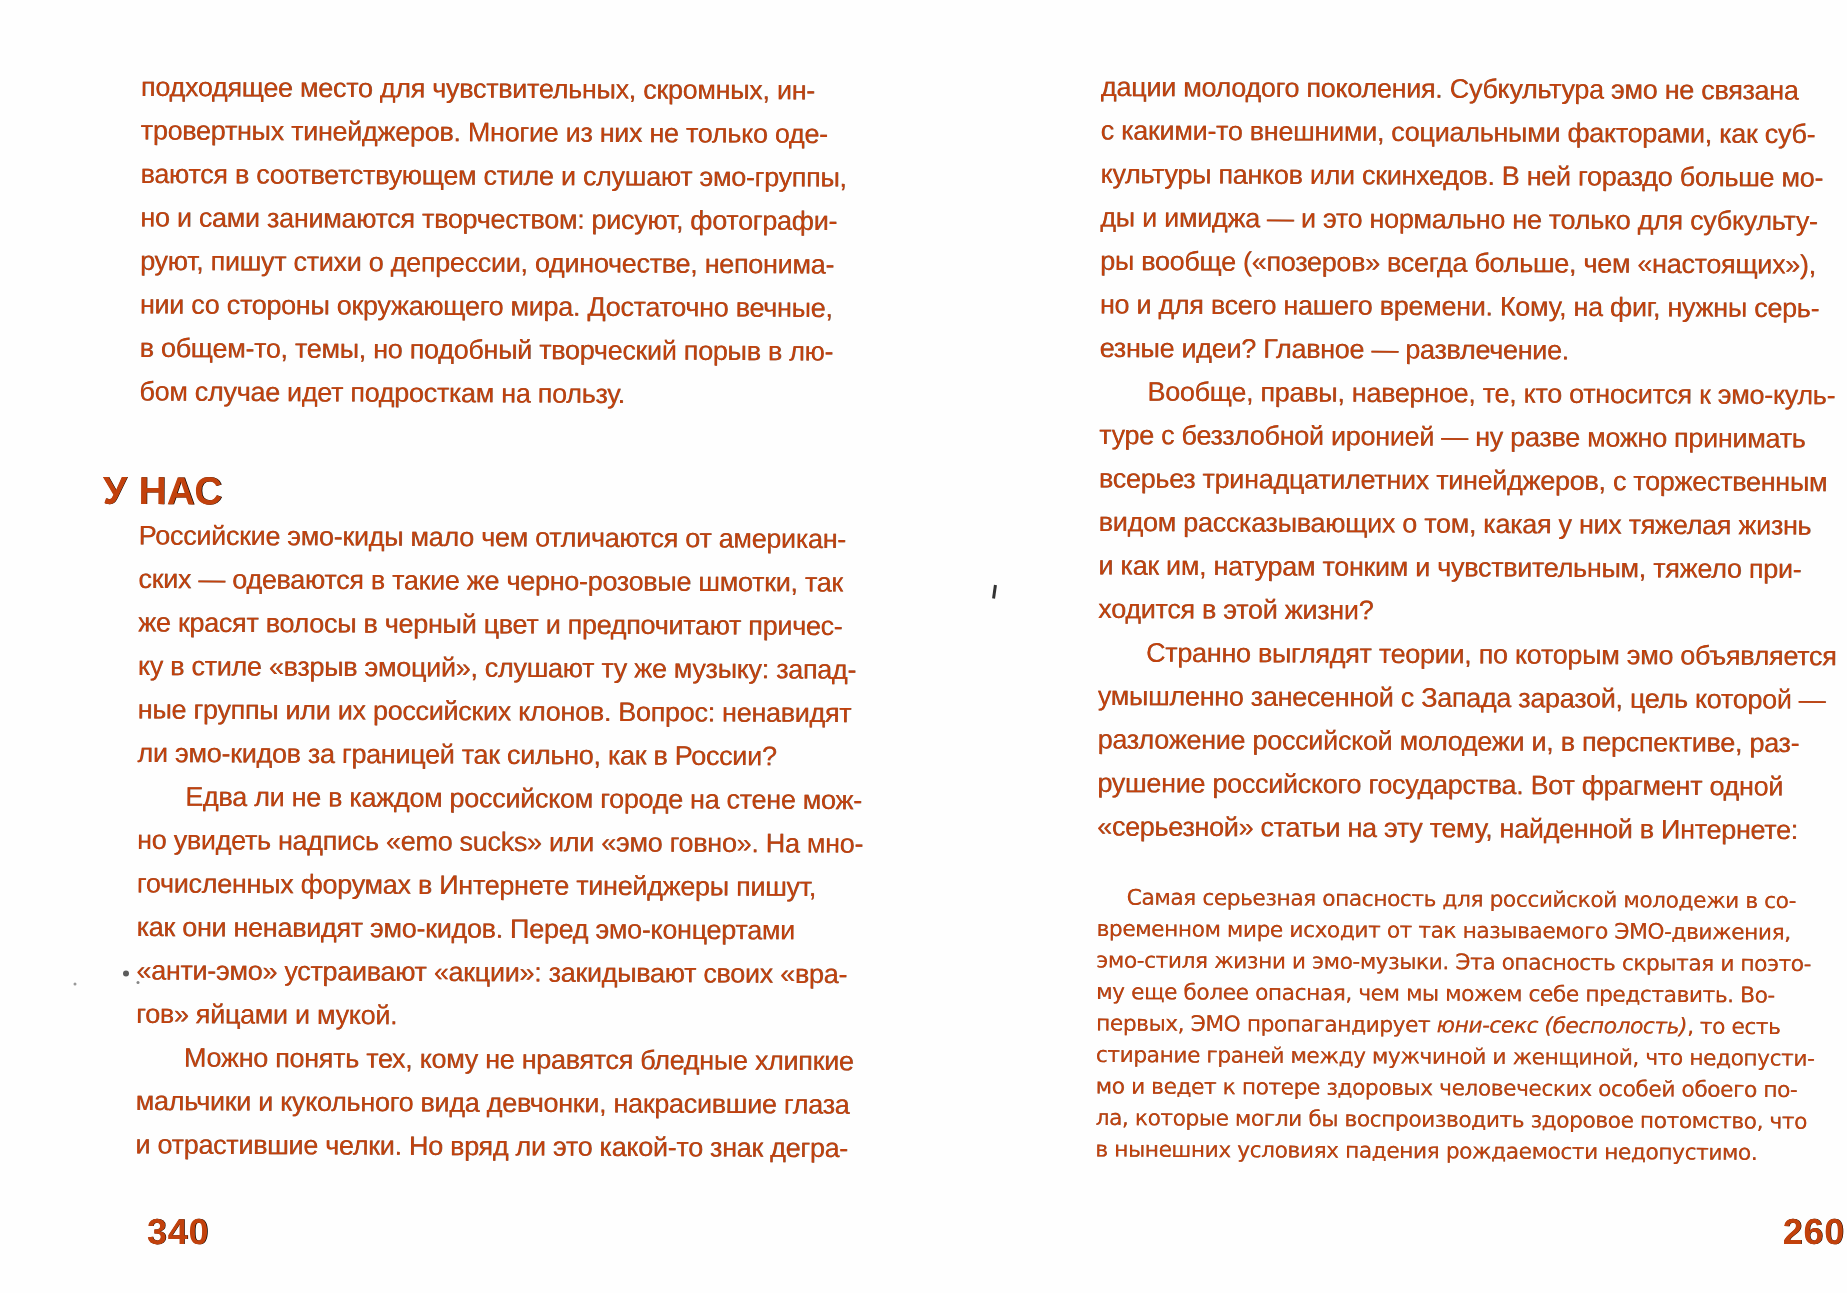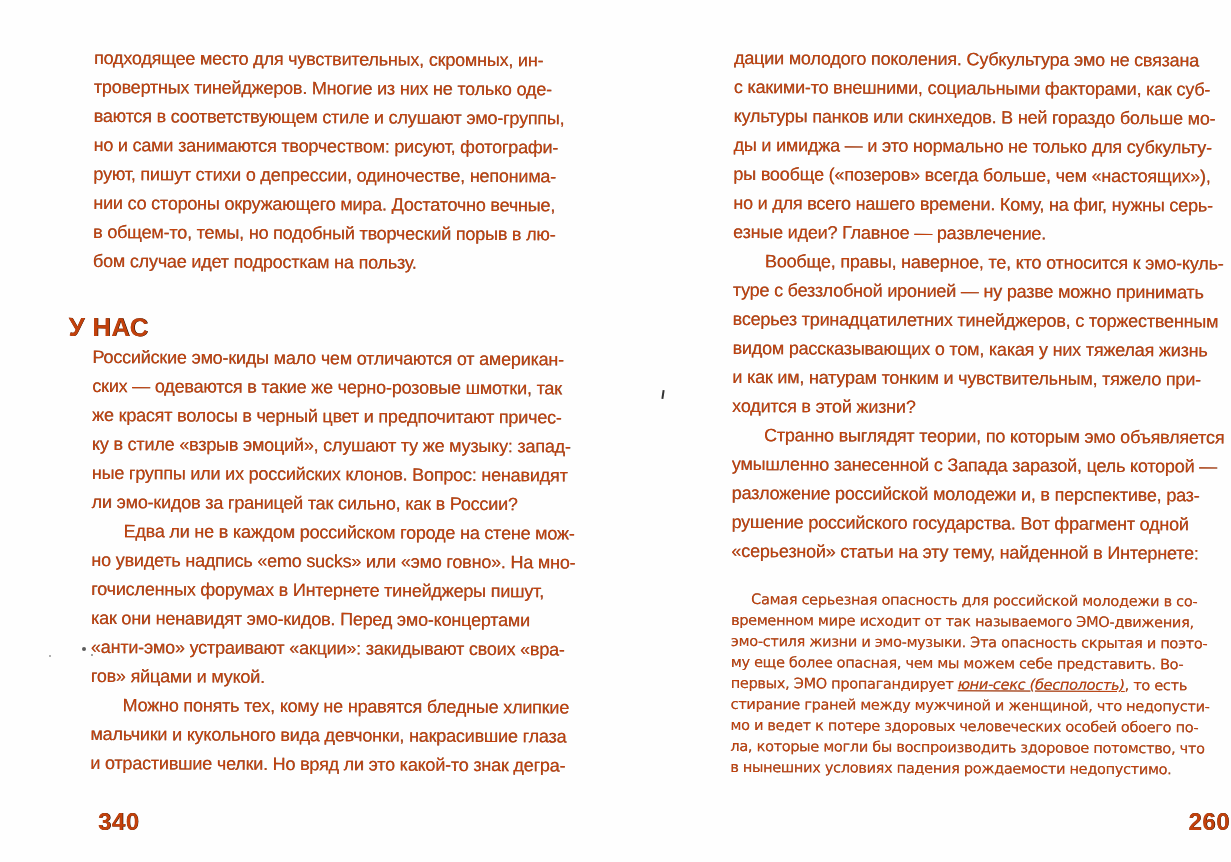--- a/index.html
+++ b/index.html
@@ -46,21 +46,21 @@
   .quote {
     margin-top: 23px;
     font-family: "DejaVu Sans", sans-serif;
     font-size: 14.5px;
     line-height: 21px;
     letter-spacing: -0.3px;
     white-space: pre;
     text-indent: 20px;
     text-shadow: 0.2px 0 0 rgba(0,0,0,0.5);
   }
-  .quote em { font-style: italic; text-decoration: underline; }
+  .quote em { font-style: italic; }
 
   .pagenum {
     position: absolute;
     top: 808px;
     font-size: 24px;
     font-weight: bold;
     letter-spacing: 0.5px;
     text-shadow: 0.4px 0 0 #000;
   }
   .pagenum-left  { left: 62px; }

